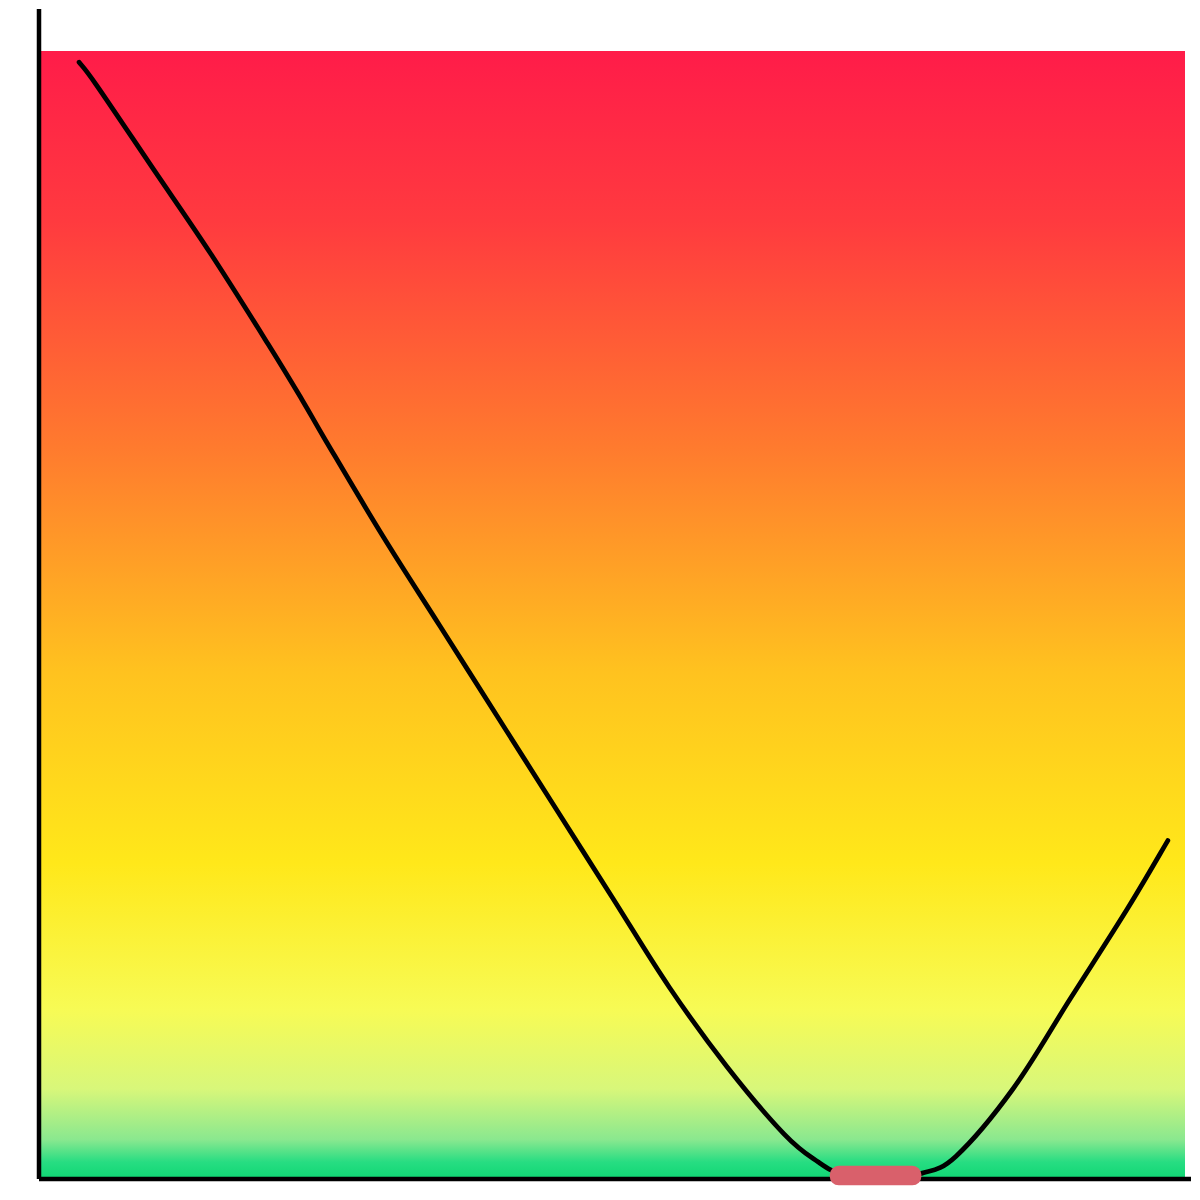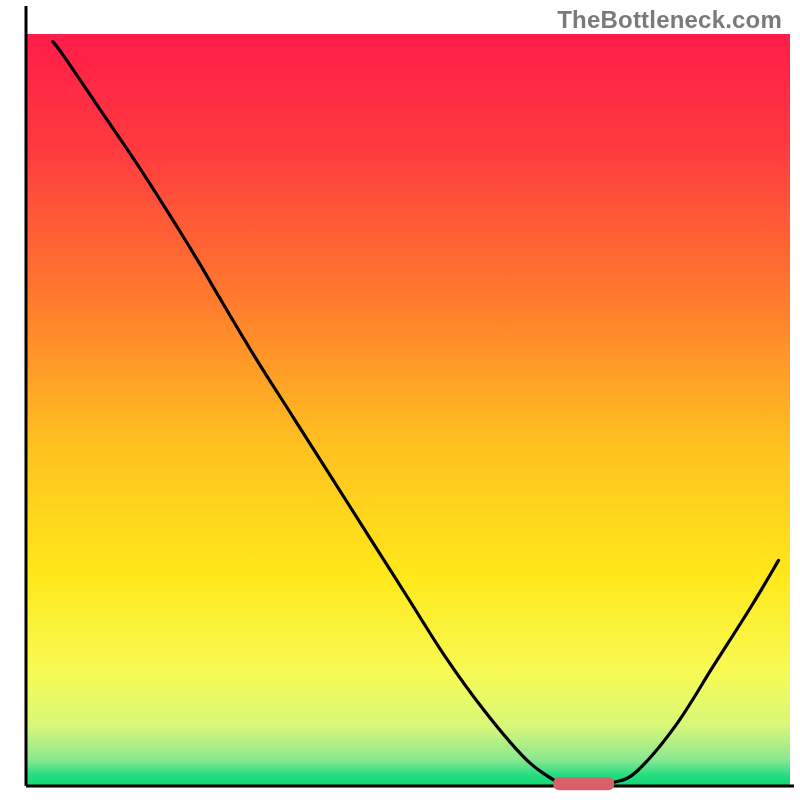--- a/index.html
+++ b/index.html
@@ -26,21 +26,20 @@
     letter-spacing: 0.2px;
   }
   svg {
     display: block;
   }
 </style>
 </head>
 <body>
 
 <div class="chart-container">
-  <div class="watermark">TheBottleneck.com</div>
 
   <svg id="chart-svg" width="800" height="800" viewBox="0 0 800 800">
     <defs>
       <linearGradient id="bg-grad" x1="0" y1="0" x2="0" y2="1">
       <stop offset="0%" stop-color="#ff1c49"></stop>
           <stop offset="15%" stop-color="#ff3a3f"></stop>
           <stop offset="35%" stop-color="#ff7a2e"></stop>
           <stop offset="55.00000000000001%" stop-color="#ffc21f"></stop>
           <stop offset="72%" stop-color="#ffe81a"></stop>
           <stop offset="85%" stop-color="#f7fb55"></stop>

